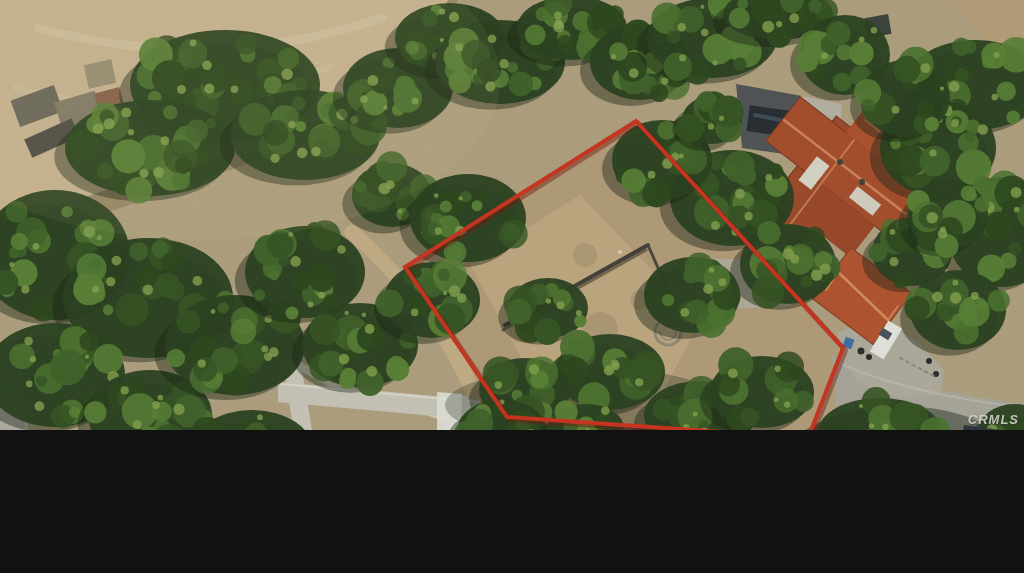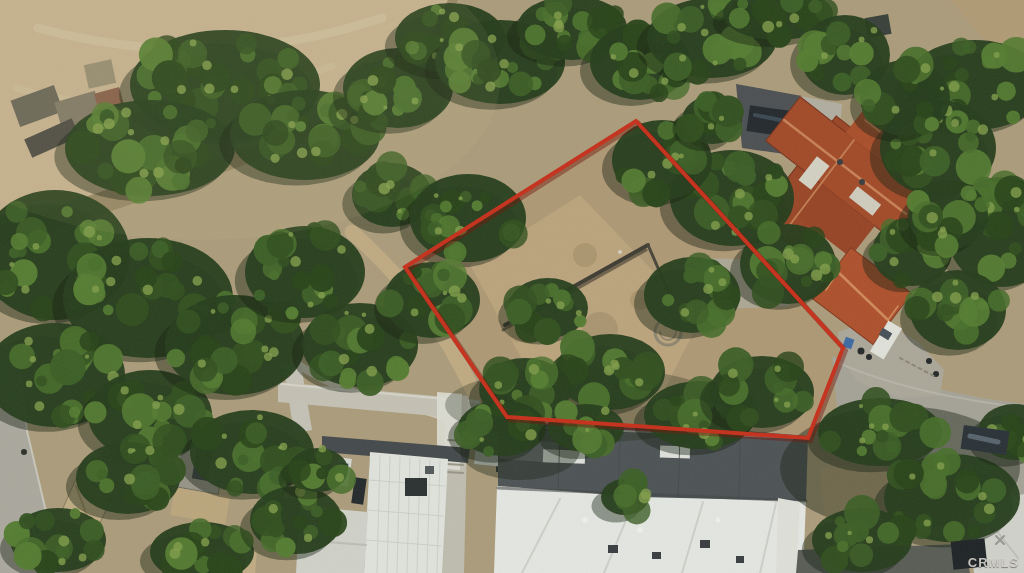--- a/index.html
+++ b/index.html
@@ -1,17 +1,17 @@
 <!DOCTYPE html>
 <html><head>
 <meta charset="utf-8">
 <style>
   html,body{margin:0;padding:0;background:#111;}
-  #stage{position:relative;width:1024px;height:573px;overflow:hidden;background:#c2410c;
-         font-family:"Liberation Sans",sans-serif;}
+  #stage{position:relative;width:1024px;height:430px;overflow:hidden;background:#c2410c;
+         font-family:"Liberation Sans",sans-serif;font-style:italic;}
   #scene{position:absolute;inset:0;display:block;}
   #grain-overlay{position:absolute;inset:0;pointer-events:none;}
   #watermark{position:absolute;right:5px;bottom:3px;font-size:13px;font-weight:bold;
              letter-spacing:1px;color:rgba(216,214,207,0.88);
              text-shadow:0 1px 1px rgba(40,40,40,0.5);user-select:none;}
 </style>
 </head>
 <body>
 
 <div id="stage">

